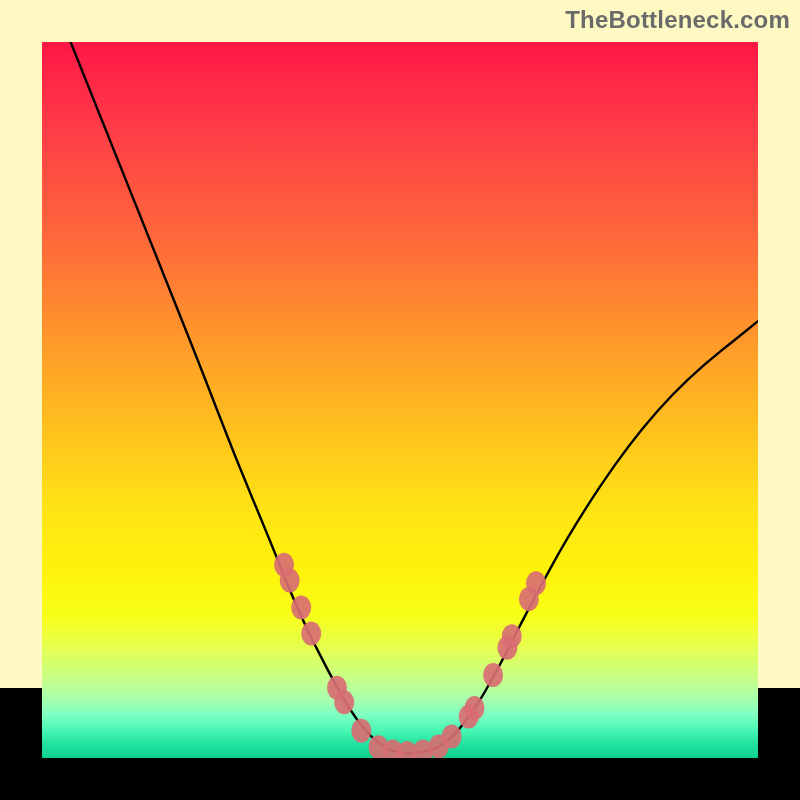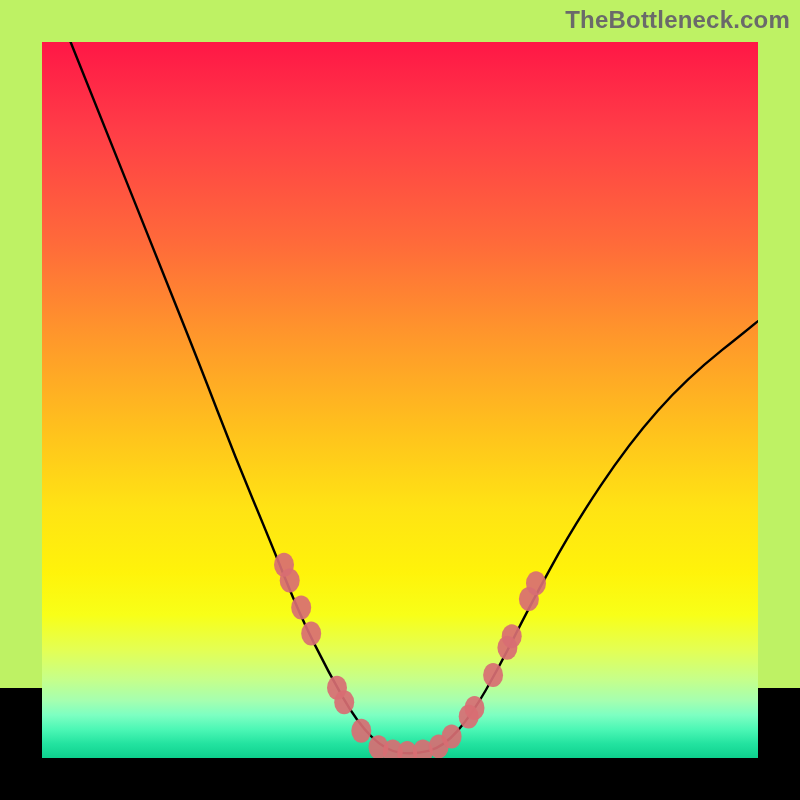--- a/index.html
+++ b/index.html
@@ -9,21 +9,21 @@
     height: 800px;
     background: #000;
     overflow: hidden;
   }
   .frame {
     position: absolute;
     left: 0;
     top: 0;
     width: 800px;
     height: 688px;
-    background: #bef264;
+    background: #fef9c3;
   }
   .plot-area {
     position: absolute;
     left: 42px;
     top: 42px;
     width: 716px;
     height: 716px;
     background: linear-gradient(
       to bottom,
       #ff1746 0%,

